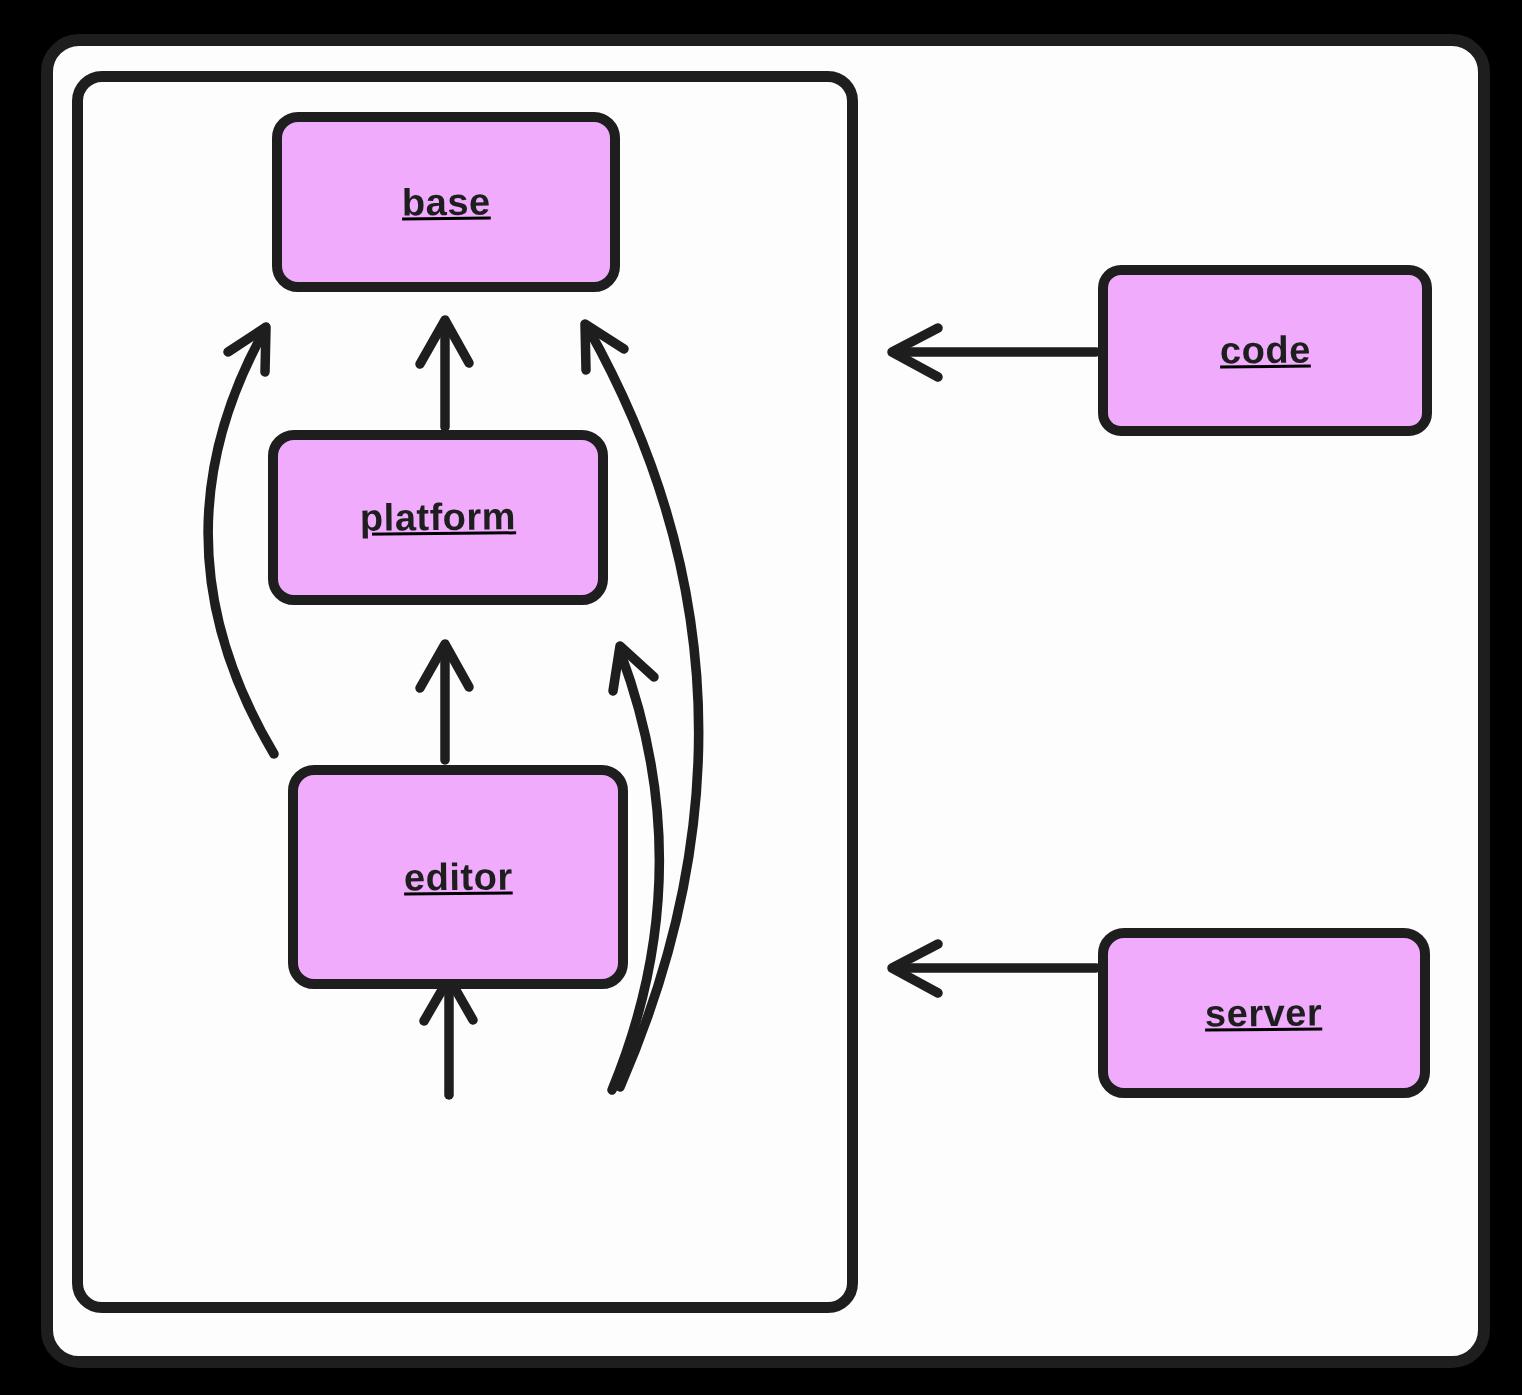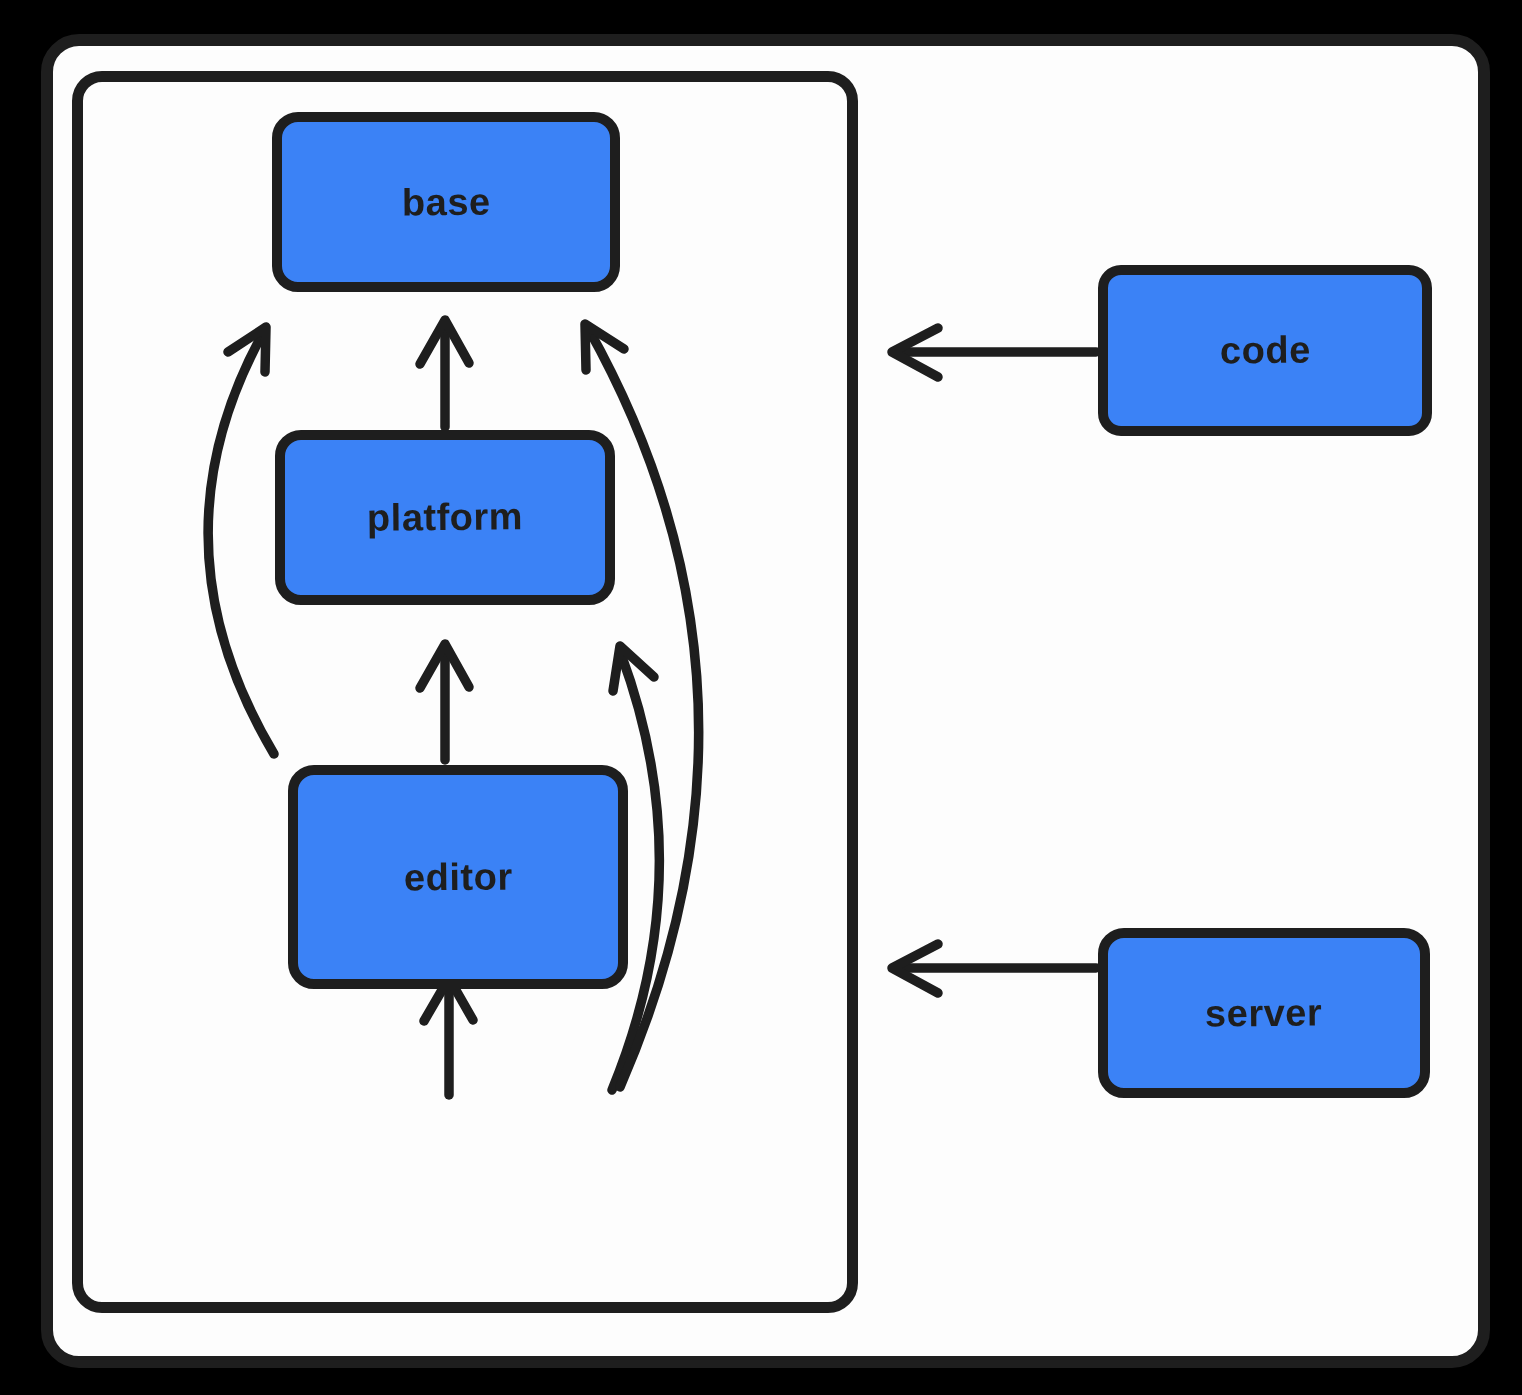--- a/index.html
+++ b/index.html
@@ -35,35 +35,36 @@
     border: 11px solid #1e1e1e;
     border-radius: 30px;
     box-sizing: border-box;
     background: transparent;
   }
   .node {
     position: absolute;
     border: 10px solid #1e1e1e;
     border-radius: 26px;
     box-sizing: border-box;
-    background: #3b82f6;
+    background: #f0abfc;
     display: flex;
     align-items: center;
     justify-content: center;
     z-index: 3;
+    text-decoration: underline;
   }
   .node .label {
     font-size: 38px;
     font-weight: 700;
     color: #1e1e1e;
     letter-spacing: 0.5px;
     transform: rotate(-0.5deg);
   }
   .node-base      { left: 272px; top: 112px;  width: 348px; height: 180px; }
-  .node-platform  { left: 275px; top: 430px;  width: 340px; height: 175px; }
+  .node-platform  { left: 268px; top: 430px;  width: 340px; height: 175px; }
   .node-editor    { left: 272px; top: 765px;  width: 340px; height: 224px; margin-left: 16px; }
   .node-workbench { left: 272px; top: 1097px; width: 343px; height: 168px; }
   .node-code      { left: 1098px; top: 265px; width: 334px; height: 171px; border-radius: 23px; }
   .node-server    { left: 1098px; top: 884px; width: 332px; height: 170px; margin-top: 44px; }
   svg.edges {
     position: absolute;
     left: 0;
     top: 0;
     width: 1522px;
     height: 1395px;

